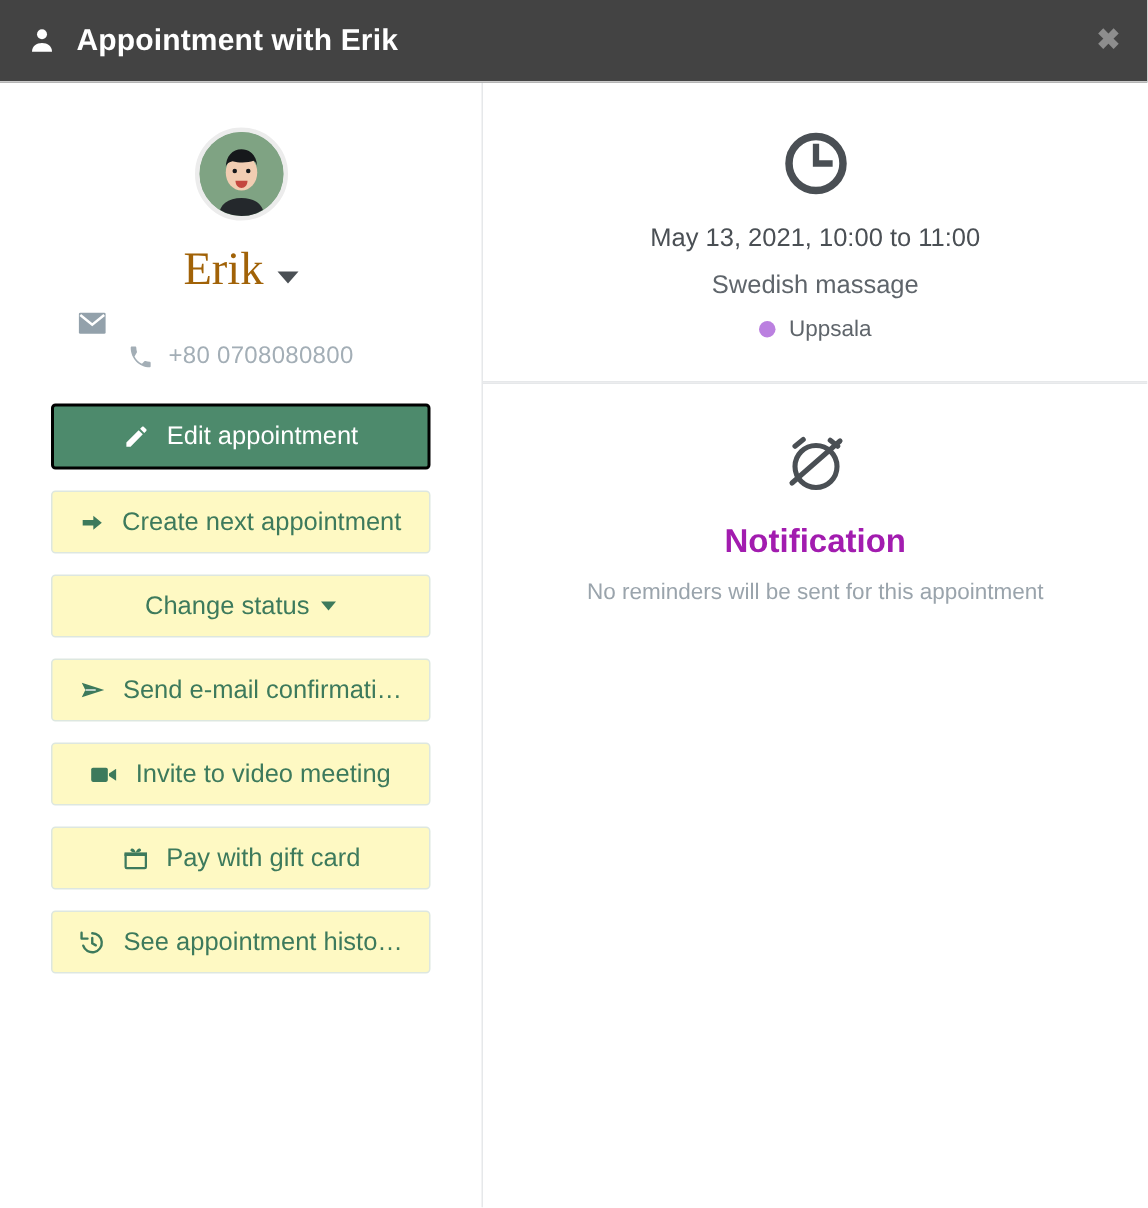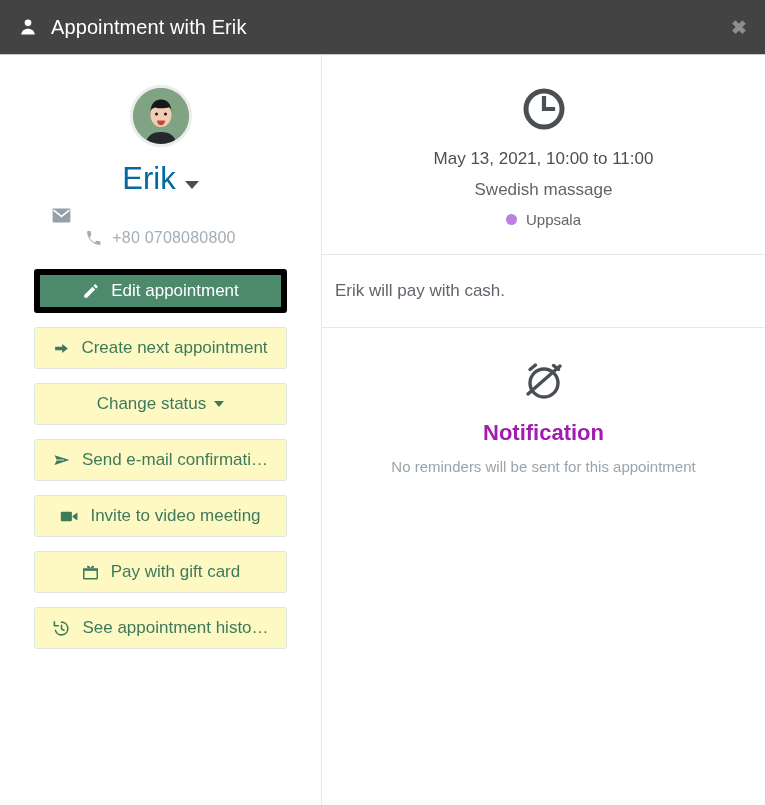--- a/index.html
+++ b/index.html
@@ -29,21 +29,21 @@
     margin-left: 18px;
     width: 20px;
     height: 20px;
     display: block;
     flex: 0 0 auto;
   }
   .titlebar-title {
     margin-left: 13px;
     color: #ffffff;
     font-size: 20px;
-    font-weight: normal;
+    font-weight: bold;
     letter-spacing: .1px;
   }
   .titlebar-close {
     position: absolute;
     right: 18px;
     top: 50%;
     transform: translateY(-50%);
     color: #8d8d8d;
     font-size: 19px;
     line-height: 1;
@@ -82,24 +82,25 @@
     height: 56px;
     border-radius: 50%;
     border: 3px solid #ececec;
     overflow: hidden;
     background: #7fa383;
     display: block;
   }
   .person-name {
     margin-top: 16px;
     font-size: 31px;
-    color: #0369a1;
+    color: #a16207;
     line-height: 1;
     display: inline-block;
     cursor: pointer;
+    font-family: Liberation Serif, serif;
   }
   .caret {
     display: inline-block;
     width: 0;
     height: 0;
     margin-left: 9px;
     vertical-align: middle;
     border-left: 7px solid transparent;
     border-right: 7px solid transparent;
     border-top: 8px solid #4a4f54;
@@ -143,21 +144,21 @@
     font-size: 17px;
     cursor: pointer;
     white-space: nowrap;
     overflow: hidden;
   }
   .btn svg { display: block; flex: 0 0 auto; }
   .btn .btn-label { margin-left: 11px; }
   .btn.no-icon .btn-label { margin-left: 0; }
   .btn-primary {
     background: #4d8a6c;
-    border: 6px solid #000000;
+    border: 2px solid #000000;
     color: #ffffff;
     height: 44px;
   }
   .btn-secondary {
     background: #fef9c3;
     border: 1px solid #dde7e0;
     color: #3d7a5c;
   }
 
   
@@ -345,21 +346,20 @@
       <div class="appt-datetime">May 13, 2021, 10:00 to 11:00</div>
       <div class="appt-service">Swedish massage</div>
       <div class="appt-location">
         <span class="loc-dot"></span>
         <span>Uppsala</span>
       </div>
     </div>
 
     <div class="divider"></div>
 
-    <div class="section note">Erik will pay with cash.</div>
 
     <div class="divider"></div>
 
     <div class="section notification">
       <div class="alarm-icon-wrap">
         <svg width="50" height="50" viewBox="0 0 50 50">
           <circle cx="25" cy="27" r="14" fill="none" stroke="#4a4f54" stroke-width="3.4"></circle>
           <path d="M9 38L41 10" stroke="#4a4f54" stroke-width="3.4" stroke-linecap="round"></path>
           <path d="M11 13.5l5.5-4.5" stroke="#4a4f54" stroke-width="3.4" stroke-linecap="round"></path>
           <path d="M34.5 9.5l5 4" stroke="#4a4f54" stroke-width="3.4" stroke-linecap="round"></path>

